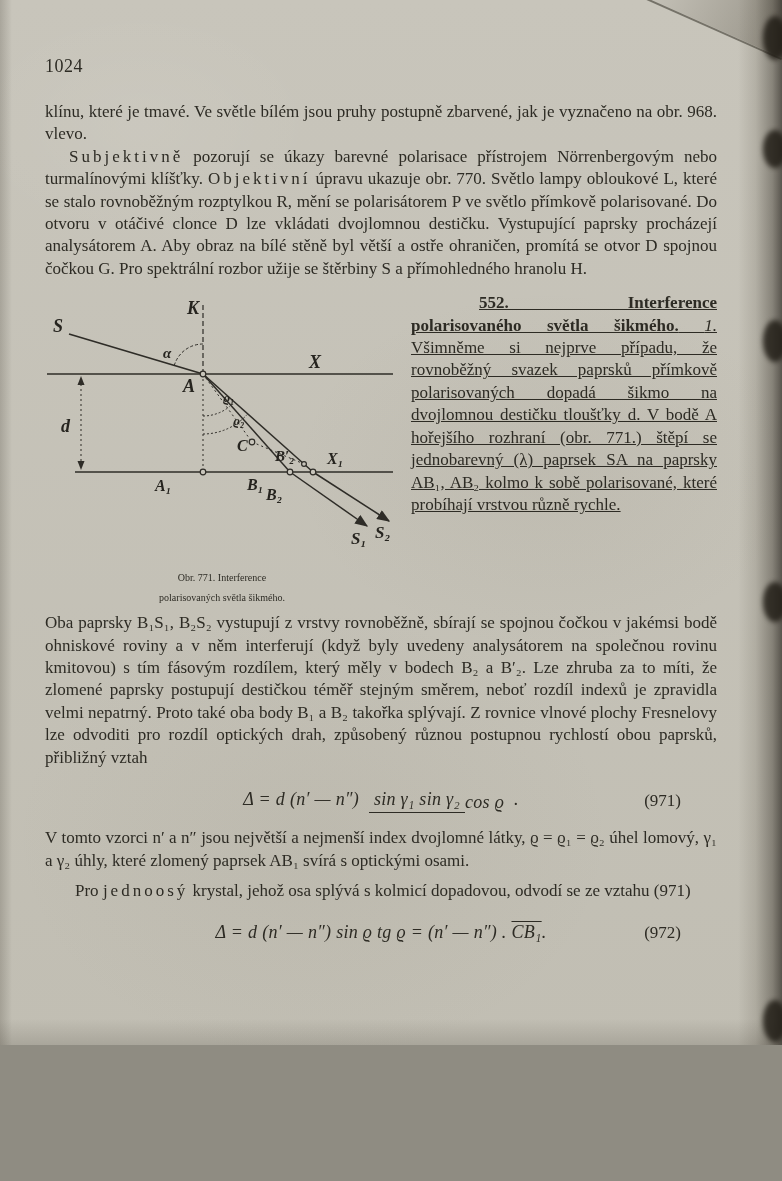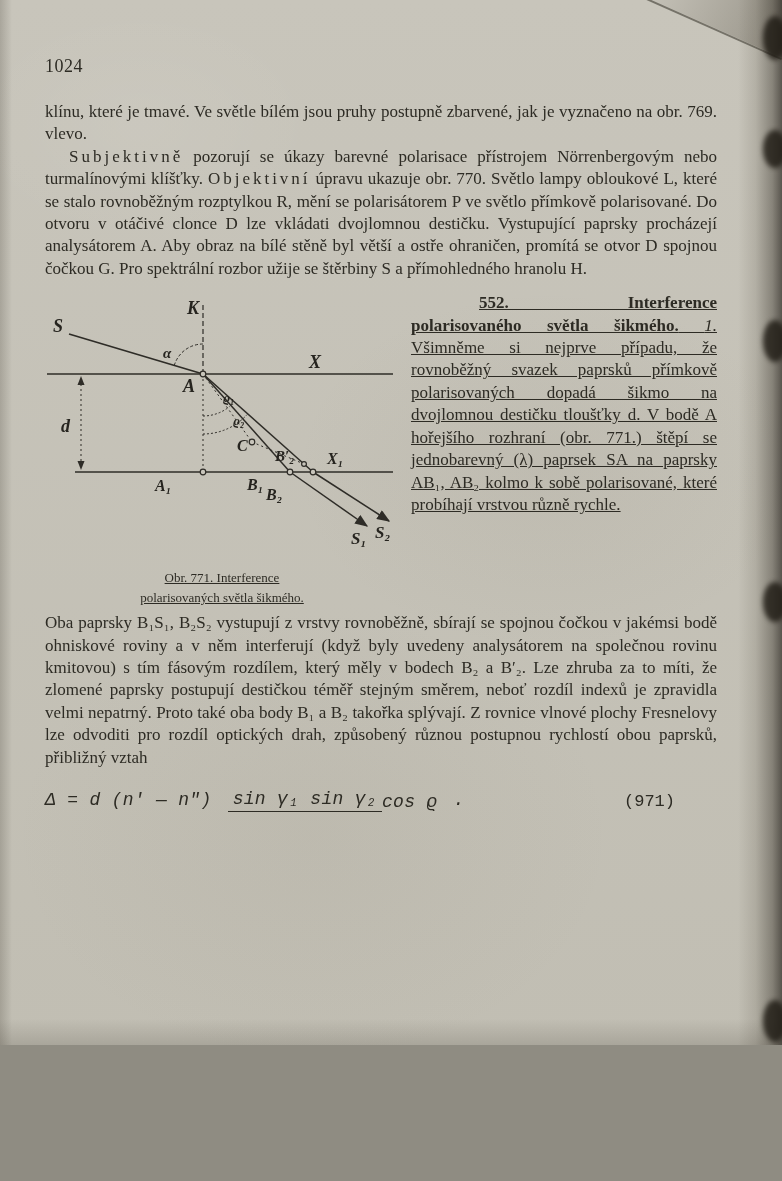--- a/index.html
+++ b/index.html
@@ -18,24 +18,24 @@
   .content{position:absolute;left:45px;top:56px;width:672px;}
   .pagenum{font-size:18px;margin:0 0 24px 0;letter-spacing:0.5px;}
   p.body{font-size:17px;line-height:22.4px;text-align:justify;margin:0;}
   .indent{text-indent:24px;}
   .indent30{text-indent:30px;}
   .sperr{letter-spacing:3px;}
   .figrow{display:flex;margin-top:12px;margin-bottom:4px;}
   .figcol{width:354px;flex:none;}
   .textcol{flex:1;padding-left:12px;text-decoration:underline;}
   .textcol .secpara{text-indent:68px;}
-  .figcap{font-size:13px;line-height:20px;text-align:center;margin-top:10px;text-decoration:underline;}
-  .eqrow{position:relative;display:flex;justify-content:flex-start;align-items:center;margin:20px 0 14px 0;font-family:Liberation Mono, monospace;}
+  .figcap{font-size:10px;line-height:20px;text-align:center;margin-top:10px;}
+  .eqrow{position:relative;display:flex;justify-content:center;align-items:center;margin:20px 0 14px 0;}
   .eq{font-style:italic;font-size:18px;letter-spacing:0.3px;}
-  .eqnum{position:absolute;right:42px;top:50%;transform:translateY(-50%);font-size:17px;font-style:normal;}
+  .eqnum{position:absolute;right:36px;top:50%;transform:translateY(-50%);font-size:17px;font-style:normal;}
   .frac{display:inline-flex;align-items:center;vertical-align:middle;margin:0 5px;}
   .fn{display:block;padding:0 5px 2px;border-bottom:1.5px solid #2d2b24;}
   .fd{display:block;padding-top:2px;}
   .ovl{text-decoration:overline;}
   svg text{font-family:"Liberation Serif","DejaVu Serif",serif;font-style:italic;font-weight:bold;fill:#26241f;}
   
   .shade-right{position:absolute;top:0;right:0;width:44px;height:100%;
     background:linear-gradient(to right, rgba(74,68,55,0) 0%, rgba(74,68,55,0.16) 40%, rgba(48,43,34,0.42) 78%, rgba(32,28,22,0.66) 100%);}
   .shade-left{position:absolute;top:0;left:0;width:12px;height:100%;
     background:linear-gradient(to right, rgba(60,55,45,0.22), rgba(60,55,45,0));}
@@ -50,21 +50,21 @@
     filter:blur(2.5px);opacity:0.82;}
 </style>
 </head>
 <body>
 
 <div class="page">
   <div class="content">
 
     <div class="pagenum">1024</div>
 
-    <p class="body">klínu, které je tmavé. Ve světle bílém jsou pruhy postupně zbarvené, jak je vyznačeno na obr. 769. vlevo.</p>
+    <p class="body">klínu, které je tmavé. Ve světle bílém jsou pruhy postupně zbarvené, jak je vyznačeno na obr. 968. vlevo.</p>
 
     <p class="body indent"><span class="sperr">Subjektivně</span><span> pozorují se úkazy barevné polarisace přístrojem Nörrenbergovým nebo turmalínovými klíšťky. </span><span class="sperr">Objektivní</span><span> úpravu ukazuje obr. 770. Světlo lampy obloukové L, které se stalo rovnoběžným rozptylkou R, mění se polarisátorem P ve světlo přímkově polarisované. Do otvoru v otáčivé clonce D lze vkládati dvojlomnou destičku. Vystupující paprsky procházejí analysátorem A. Aby obraz na bílé stěně byl větší a ostře ohraničen, promítá se otvor D spojnou čočkou G. Pro spektrální rozbor užije se štěrbiny S a přímohledného hranolu H.</span></p>
 
     <div class="figrow">
       <div class="figcol">
         <svg viewBox="0 0 352 262" width="352" height="262">
 
           <line x1="2" y1="82" x2="348" y2="82" stroke="#2e2c27" stroke-width="1.7"></line>
           <line x1="30" y1="180" x2="348" y2="180" stroke="#2e2c27" stroke-width="1.7"></line>
 
@@ -134,22 +134,28 @@
     <p class="body">Oba paprsky B₁S₁, B₂S₂ vystupují z vrstvy rovnoběžně, sbírají se spojnou čočkou v jakémsi bodě ohniskové roviny a v něm interferují (když byly uvedeny analysátorem na společnou rovinu kmitovou) s tím fásovým rozdílem, který měly v bodech B₂ a B′₂. Lze zhruba za to míti, že zlomené paprsky postupují destičkou téměř stejným směrem, neboť rozdíl indexů je zpravidla velmi nepatrný. Proto také oba body B₁ a B₂ takořka splývají. Z rovnice vlnové plochy Fresnelovy lze odvoditi pro rozdíl optických drah, způsobený různou postupnou rychlostí obou paprsků, přibližný vztah</p>
 
     <div class="eqrow">
       <span class="eq"><span>Δ = d (n′ — n″)</span> <span class="frac">
             <span class="fn">sin γ₁ sin γ₂</span>
             <span class="fd">cos ϱ</span>
           </span> <span>.</span></span>
       <span class="eqnum">(971)</span>
     </div>
 
+    <p class="body">V tomto vzorci n′ a n″ jsou největší a nejmenší index dvojlomné látky, ϱ = ϱ₁ = ϱ₂ úhel lomový, γ₁ a γ₂ úhly, které zlomený paprsek AB₁ svírá s optickými osami.</p>
 
+    <p class="body indent30" style="margin-top:8px;"><span>Pro </span><span class="sperr">jednoosý</span><span> krystal, jehož osa splývá s kolmicí dopadovou, odvodí se ze vztahu (971)</span></p>
 
+    <div class="eqrow">
+      <span class="eq"><span>Δ = d (n′ — n″) sin ϱ tg ϱ = (n′ — n″) . </span><span class="ovl">CB₁</span><span>.</span></span>
+      <span class="eqnum">(972)</span>
+    </div>
 
   </div>
 
   <div class="corner-fold"></div>
   <div class="corner-line"></div>
   <div class="shade-right"></div>
   <div class="shade-left"></div>
   <div class="shade-bottom"></div>
   <div class="stitch" style="top:16px;height:44px;"></div>
   <div class="stitch" style="top:130px;height:38px;"></div>

